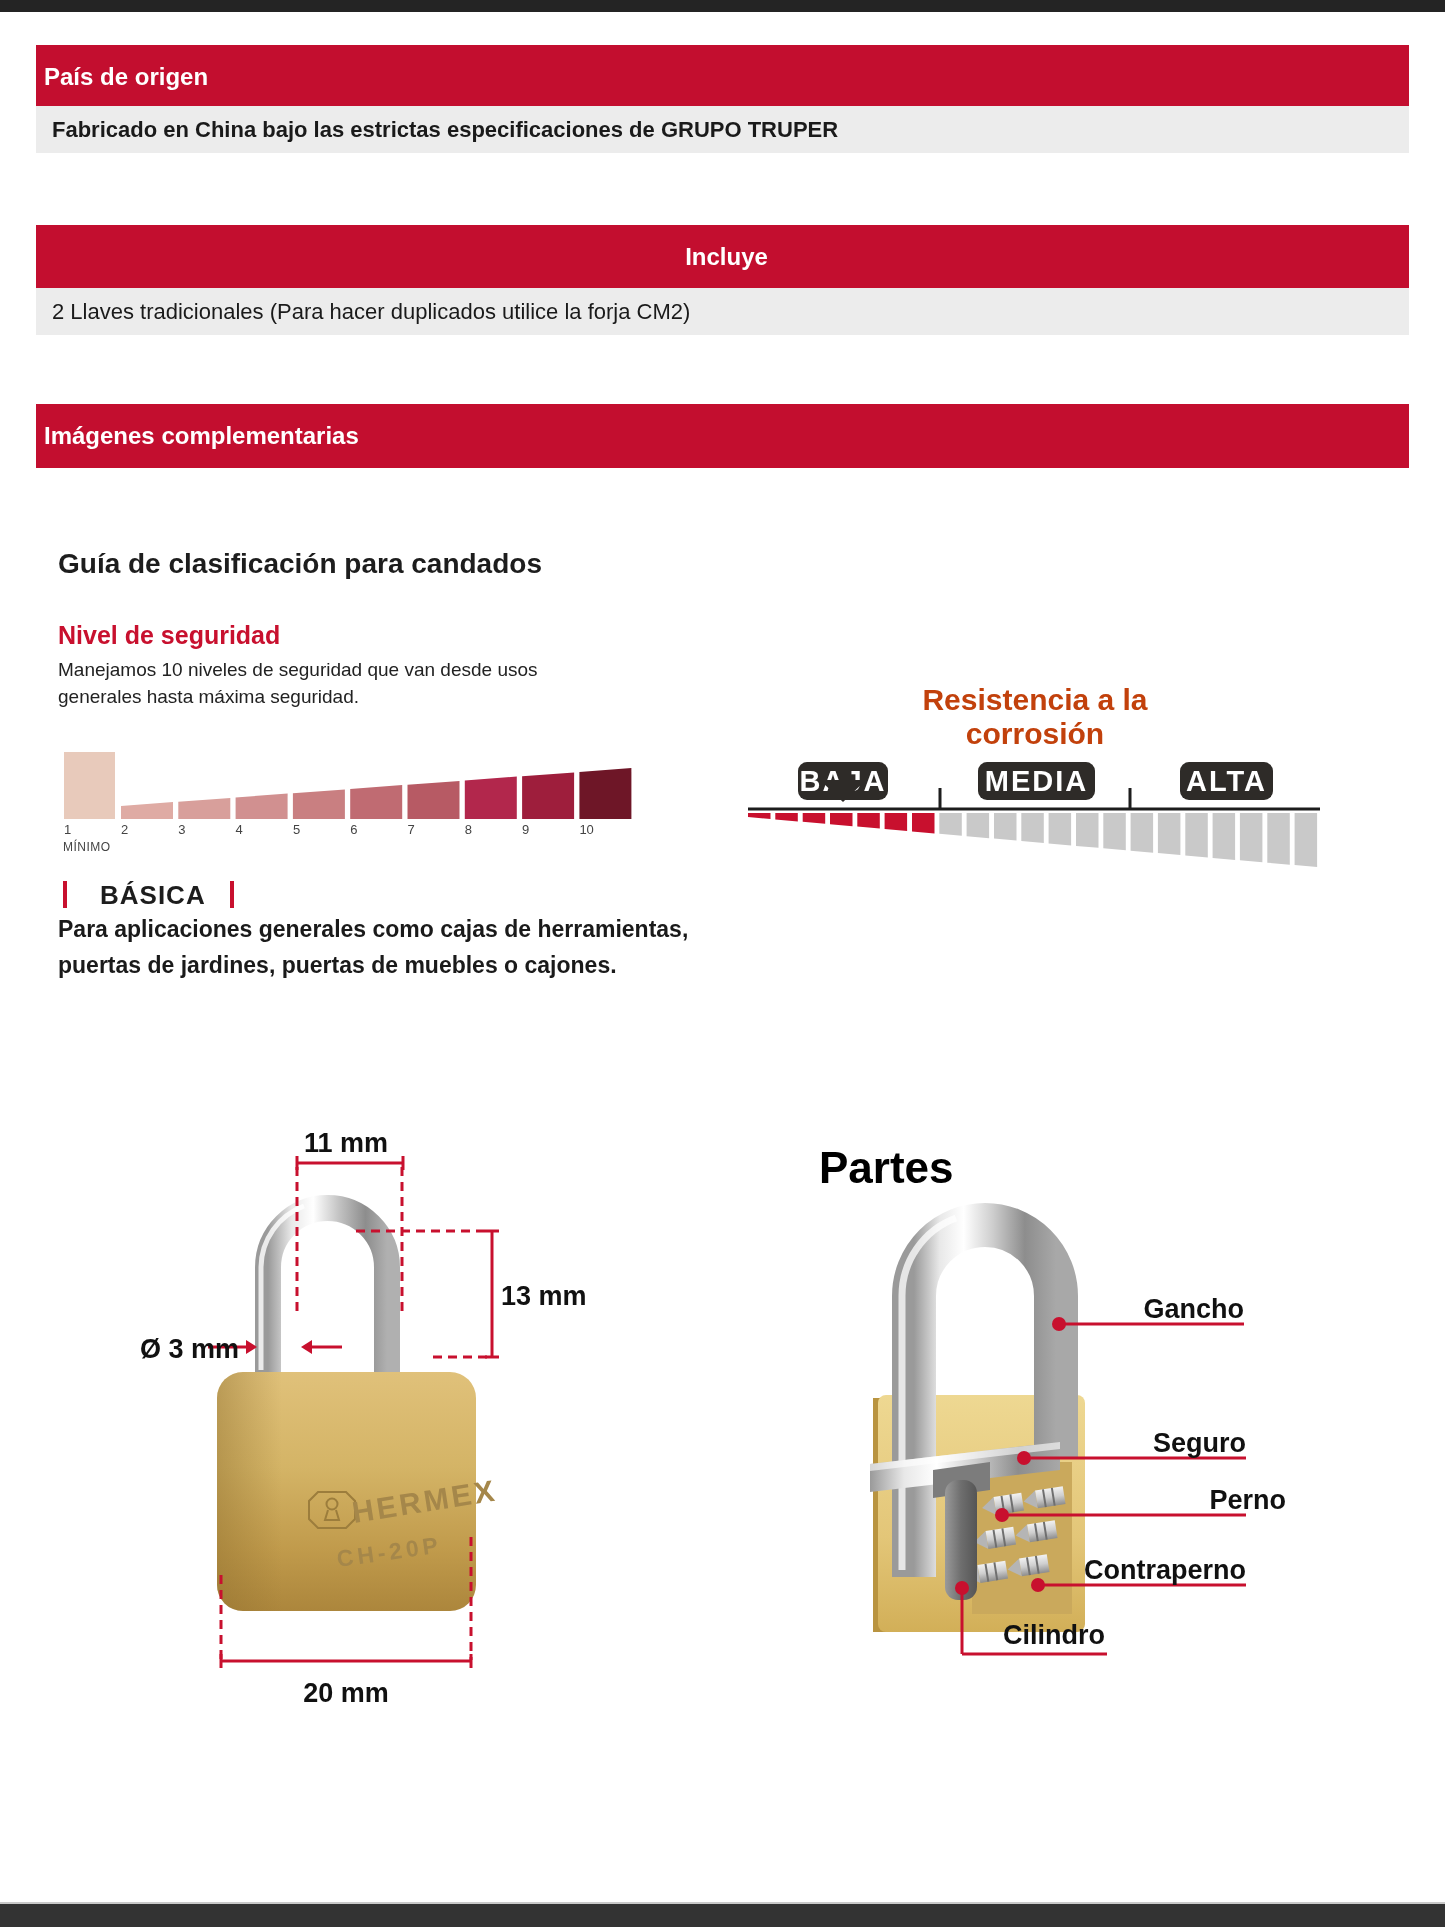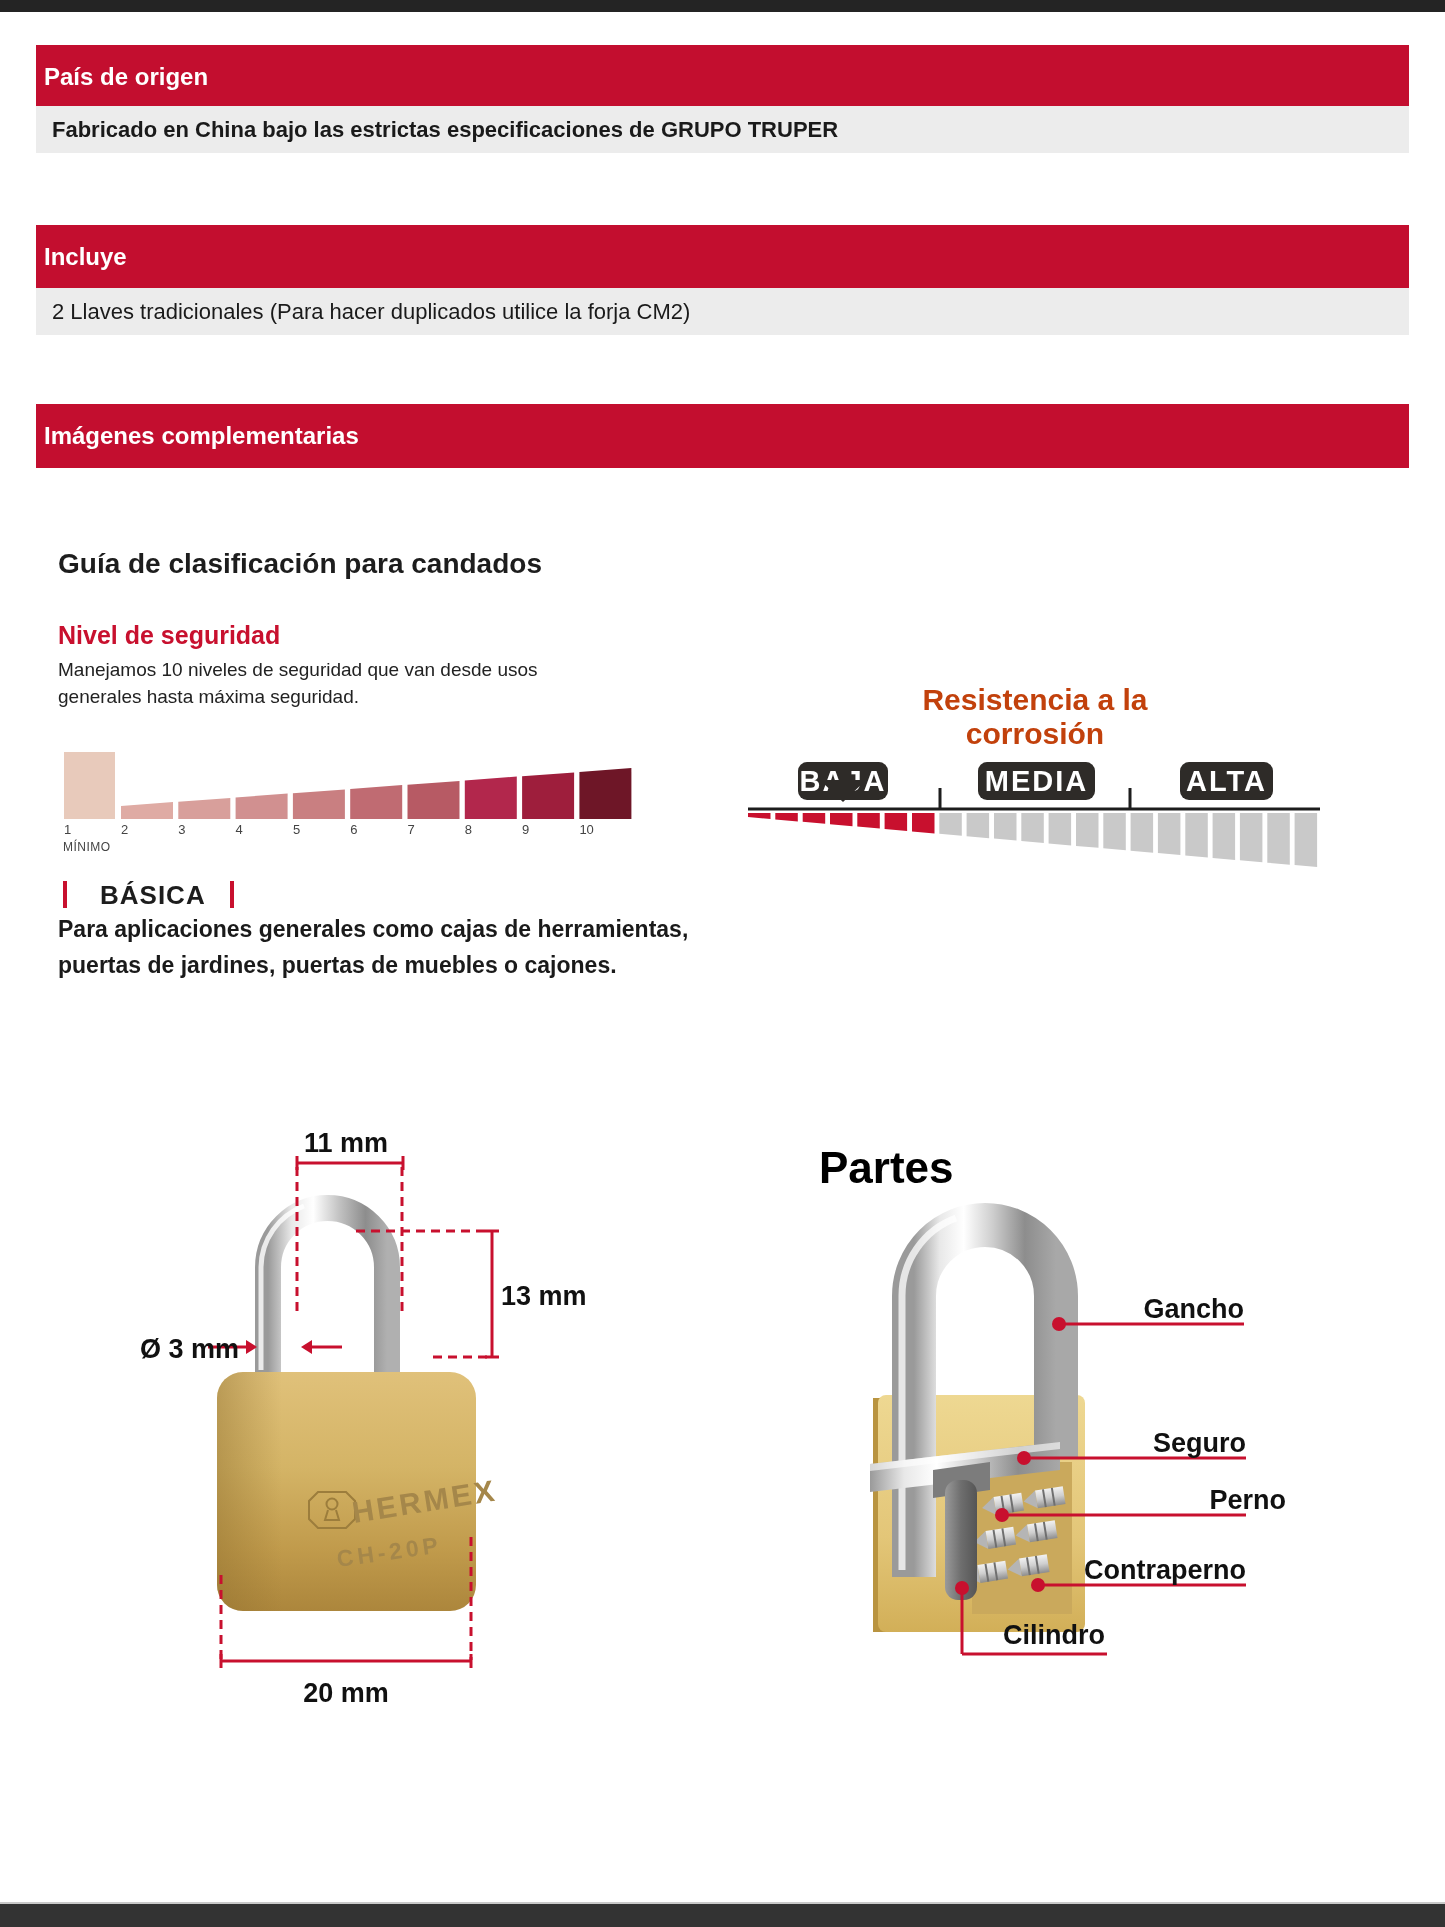--- a/index.html
+++ b/index.html
@@ -35,21 +35,21 @@
   <div class="abs topbar"></div>
   <div class="abs bottombar"></div>
 
   <div class="abs redbar" style="top: 45px; background: rgb(195, 14, 47);">
     <span>País de origen</span>
   </div>
   <div class="abs grayrow" style="top:106px;font-weight:bold;">
     <span>Fabricado en China bajo las estrictas especificaciones de GRUPO TRUPER</span>
   </div>
 
-  <div class="abs redbar" style="top: 225px; background: rgb(195, 14, 47);">
+  <div class="abs redbar" style="top: 225px; background: rgb(195, 14, 47); justify-content: center;">
     <span>Incluye</span>
   </div>
   <div class="abs grayrow" style="top:288px;">
     <span>2 Llaves tradicionales (Para hacer duplicados utilice la forja CM2)</span>
   </div>
 
   <div class="abs redbar" style="top: 404px; background: rgb(195, 14, 47);">
     <span>Imágenes complementarias</span>
   </div>
 

